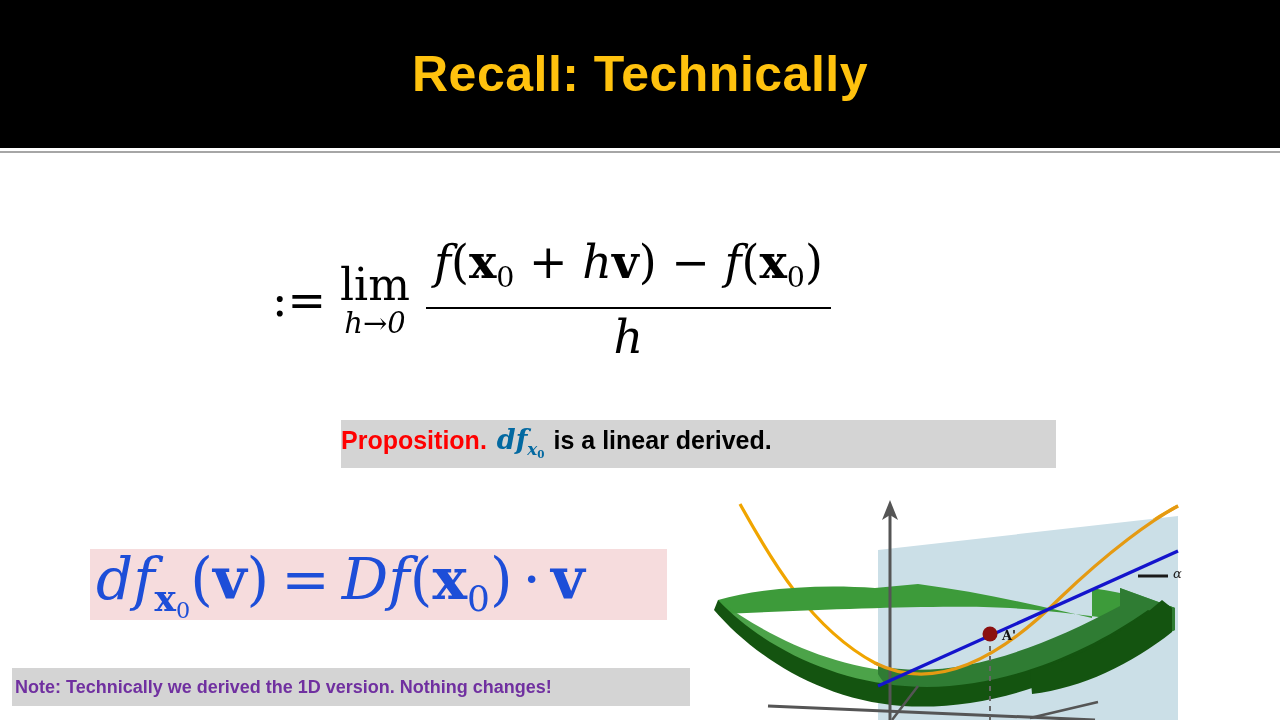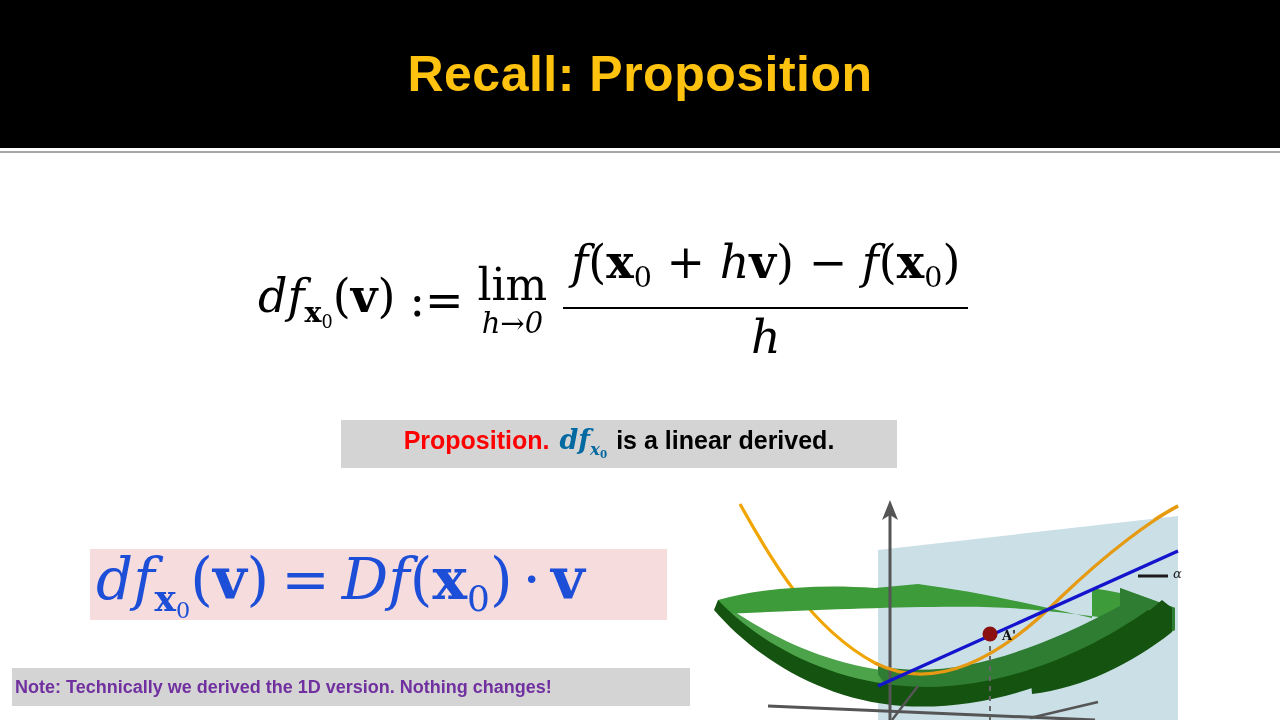--- a/index.html
+++ b/index.html
@@ -86,25 +86,24 @@
     line-height: 1.08;
   }
   .frac .num { padding: 0 8px 13px 8px; }
   .frac .bar { height: 2px; background: #000; width: 100%; }
   .frac .den { padding-top: 4px; }
 
   
   #proposition-box {
     position: absolute;
     left: 341px; top: 420px;
-    width: 556px; height: 48px;
+    width: 715px; height: 48px;
     background: #D4D4D4;
     display: flex;
     align-items: center;
-    justify-content: center;
   }
   #proposition-inner {
     font-size: 25px;
     font-weight: bold;
     white-space: nowrap;
     display: flex;
     align-items: baseline;
   }
   #proposition-label { color: #FF0000; }
   #proposition-math {
@@ -166,28 +165,25 @@
     font-family: "DejaVu Serif","Liberation Serif",serif;
     font-weight: bold;
     font-size: 13px;
     fill: #111111;
   }
 </style>
 </head>
 <body>
 
 <div id="title-bar">
-  <div id="title-text">Recall:  Proposition</div>
+  <div id="title-text">Recall:  Technically</div>
 </div>
 <div id="title-rule"></div>
 
 <div id="main-formula">
-  <span class="lhs math">
-    <span>d</span><span>f</span><span class="sub"><span class="vecbold">x</span><span class="sub">0</span></span><span class="mathup">(</span><span class="vecbold">v</span><span class="mathup">)</span>
-  </span>
   <span class="math mathup" style="margin-left:14px;">:=</span>
   <span class="limblock">
     <span class="limtop">lim</span>
     <span class="limbot">h→0</span>
   </span>
   <span class="frac">
     <span class="num math">
       <span>f</span><span class="mathup">(</span><span class="vecbold">x</span><span class="sub">0</span><span class="mathup"> + </span><span>h</span><span class="vecbold">v</span><span class="mathup">) − </span><span>f</span><span class="mathup">(</span><span class="vecbold">x</span><span class="sub">0</span><span class="mathup">)</span>
     </span>
     <span class="bar"></span>

